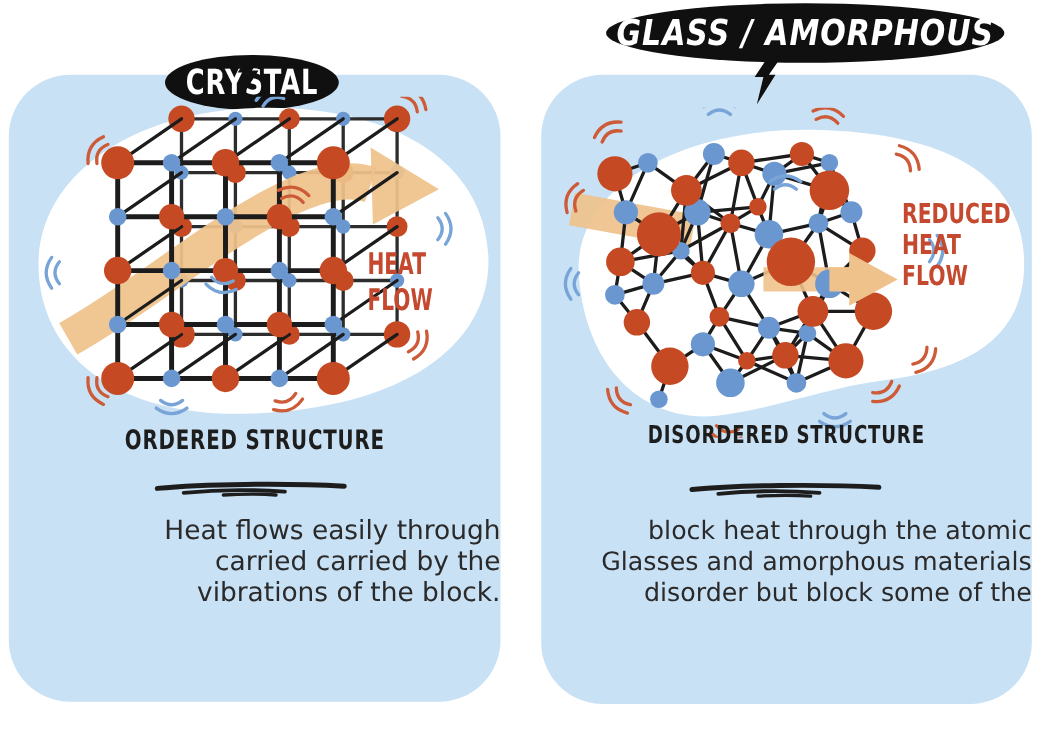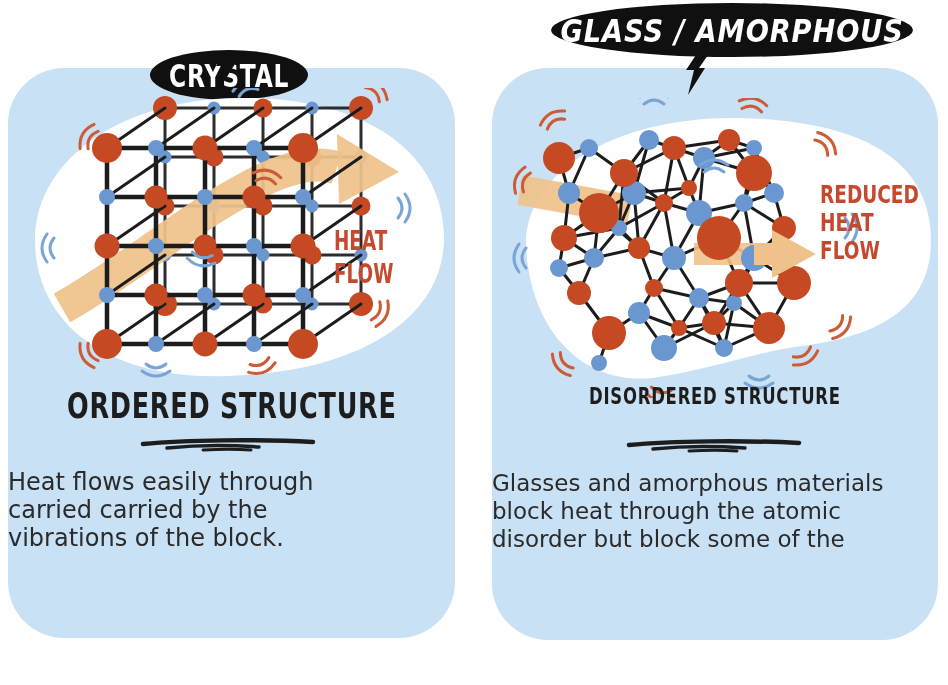--- a/index.html
+++ b/index.html
@@ -17,31 +17,31 @@
   .tail{position:absolute;}
   #left-tail{left:212px;top:51px;}
   #right-tail{left:682px;top:55px;}
   .illu{position:absolute;}
   #crystal-illu{left:22px;top:88px;width:425px;height:300px;}
   #amorphous-illu{left:504px;top:98px;width:430px;height:300px;}
   .flow-label{position:absolute;font-weight:bold;transform-origin:left top;white-space:nowrap;}
   #left-flow-label{left:334px;top:224px;font-size:27px;line-height:33px;transform:scale(0.68,1);}
   #right-flow-label{left:820px;top:181px;font-size:25px;line-height:28px;transform:scale(0.74,1);}
   .heading{position:absolute;text-align:center;font-weight:bold;white-space:nowrap;}
-  #left-heading{left:8px;top:386px;width:447px;font-size:34px;}
+  #left-heading{left:8px;top:386px;width:447px;font-size:24px;}
   #right-heading{left:492px;top:384px;width:446px;font-size:22px;}
   .heading .squeeze{display:inline-block;transform:scale(0.75,1.02);letter-spacing:1px;}
   .underline{position:absolute;}
   #left-underline{left:139px;top:436px;}
   #right-underline{left:625px;top:437px;}
   .underline path{fill:none;stroke:#2b2b2b;stroke-linecap:round;}
   .underline .u1{stroke-width:4.5;}
   .underline .u2{stroke-width:3.5;}
   .underline .u3{stroke-width:3;}
-  .body-text{position:absolute;text-align:left;font-weight:400;}
+  .body-text{position:absolute;text-align:right;font-weight:400;}
   #left-body{left:8px;top:468px;width:447px;font-size:24px;line-height:28px;}
   #right-body{left:492px;top:469px;width:446px;font-size:23px;line-height:28px;}
 </style>
 </head>
 <body>
 
 <div class="stage">
 
   <div class="card" id="left-card" style="background: rgb(201, 225, 245);"></div>
   <div class="bubble" id="left-bubble" style="background: rgb(16, 16, 16); color: rgb(255, 255, 255);">
@@ -444,18 +444,18 @@
 
   <div class="heading" id="right-heading" style="color: rgb(29, 29, 29);">
     <span class="squeeze">DISORDERED STRUCTURE</span>
   </div>
   <svg class="underline" id="right-underline" width="178" height="17" viewBox="0 0 178 17">
     <path class="u1" d="M4,8 C 45,4 120,3 174,6" style="stroke: rgb(29, 29, 29);"></path>
     <path class="u2" d="M28,12 C 58,9 92,9 120,11" style="stroke: rgb(29, 29, 29);"></path>
     <path class="u3" d="M64,14 C 82,13 98,13 112,14" style="stroke: rgb(29, 29, 29);"></path>
   </svg>
   <div class="body-text" id="right-body" style="color: rgb(42, 42, 42);">
+    <div>block heat through the atomic</div>
     <div>Glasses and amorphous materials</div>
-    <div>block heat through the atomic</div>
     <div>disorder but block some of the</div>
   </div>
 
 </div>
 
 </body></html>

